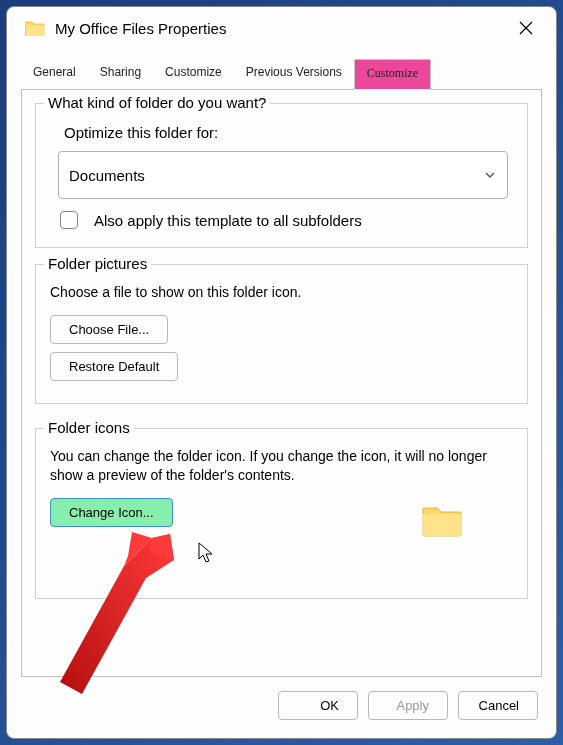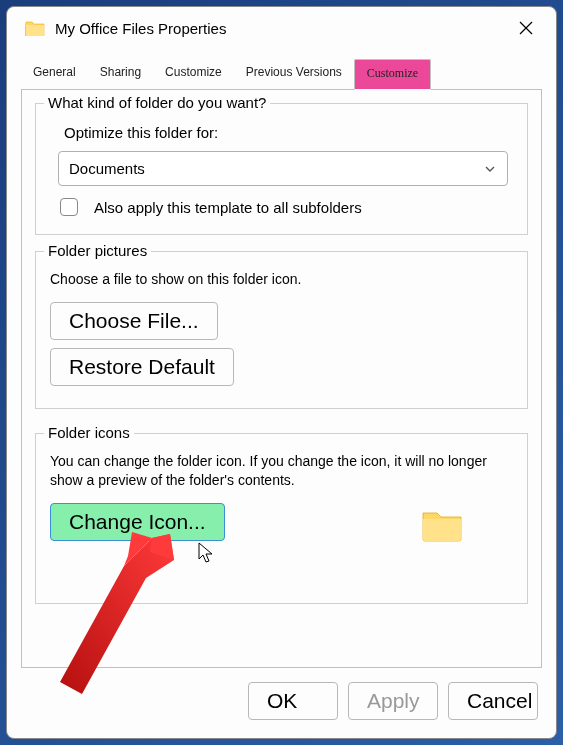--- a/index.html
+++ b/index.html
@@ -9,30 +9,30 @@
     .folder-ico { width: 20px; height: 16px; margin-right: 10px; margin-left: 6px; }
     .title-text { font-size: 15px; flex: 1; }
     .close-btn { width: 36px; height: 30px; display: flex; align-items: center; justify-content: center; cursor: pointer; border-radius: 4px; }
     .tabs { display: flex; padding: 10px 14px 0 14px; border-bottom: none; font-size: 12px; }
     .tab { padding: 6px 12px 8px 12px; cursor: pointer; color: #222; }
     .tab.active { border: 1px solid #c0c0c0; border-bottom: 1px solid #fdfdfd; border-radius: 2px 2px 0 0; background: #ec4899; position: relative; z-index: 2; font-family: Liberation Serif, serif; }
     .content { flex: 1; border: 1px solid #c0c0c0; margin: -1px 14px 0 14px; padding: 13px; position: relative; z-index: 1; }
     .group { border: 1px solid #d0d0d0; padding: 12px 14px 14px 14px; margin-bottom: 16px; position: relative; }
     .group-legend { position: absolute; top: -10px; left: 8px; background: #fdfdfd; padding: 0 4px; font-size: 15px; }
     .group-inner-label { font-size: 15px; margin: 8px 0 10px 14px; }
-    .select { width: 450px; height: 35px; border: 1px solid #b0b0b0; border-radius: 4px; padding: 0 10px; font-size: 15px; background: #fff; margin-left: 8px; display: flex; align-items: center; justify-content: space-between; cursor: pointer; }
+    .select { width: 450px; height: 48px; border: 1px solid #b0b0b0; border-radius: 4px; padding: 0 10px; font-size: 15px; background: #fff; margin-left: 8px; display: flex; align-items: center; justify-content: space-between; cursor: pointer; }
     .checkbox-row { display: flex; align-items: center; margin: 12px 0 4px 10px; font-size: 15px; gap: 8px; }
     .checkbox { width: 18px; height: 18px; border: 1px solid #888; border-radius: 4px; margin-right: 8px; background: #fff; cursor: pointer; }
     .desc { font-size: 14px; margin: 6px 0 12px 0; line-height: 1.4; }
-    .btn { border: 1px solid #b8b8b8; background: #fdfdfd; border-radius: 4px; padding: 6px 18px; font-size: 21px; cursor: pointer; display: inline-block; }
+    .btn { border: 1px solid #b8b8b8; background: #fdfdfd; border-radius: 4px; padding: 6px 18px; font-size: 13px; cursor: pointer; display: inline-block; }
     .btn.highlighted { background: #86efac; border: 1px solid #3b8ed8; }
     .btn-row { margin-bottom: 8px; }
     .icons-row { display: flex; align-items: flex-start; justify-content: space-between; }
     .footer { display: flex; justify-content: flex-end; gap: 10px; padding: 14px 18px 18px 18px; }
-    .footer .btn { width: 90px; text-align: left; }
+    .footer .btn { width: 80px; text-align: right; }
     .footer .btn.disabled { color: #999; cursor: default; }
     .big-folder { width: 42px; height: 34px; margin-right: 50px; margin-top: 6px; }
     .cursor-overlay { position: absolute; left: 176px; top: 452px; pointer-events: none; }
     .arrow-overlay { position: absolute; pointer-events: none; left: 10px; top: 440px; }
     .chevron { width: 14px; height: 14px; }
   </style>
 </head>
 <body>
 
 <div class="dialog">

